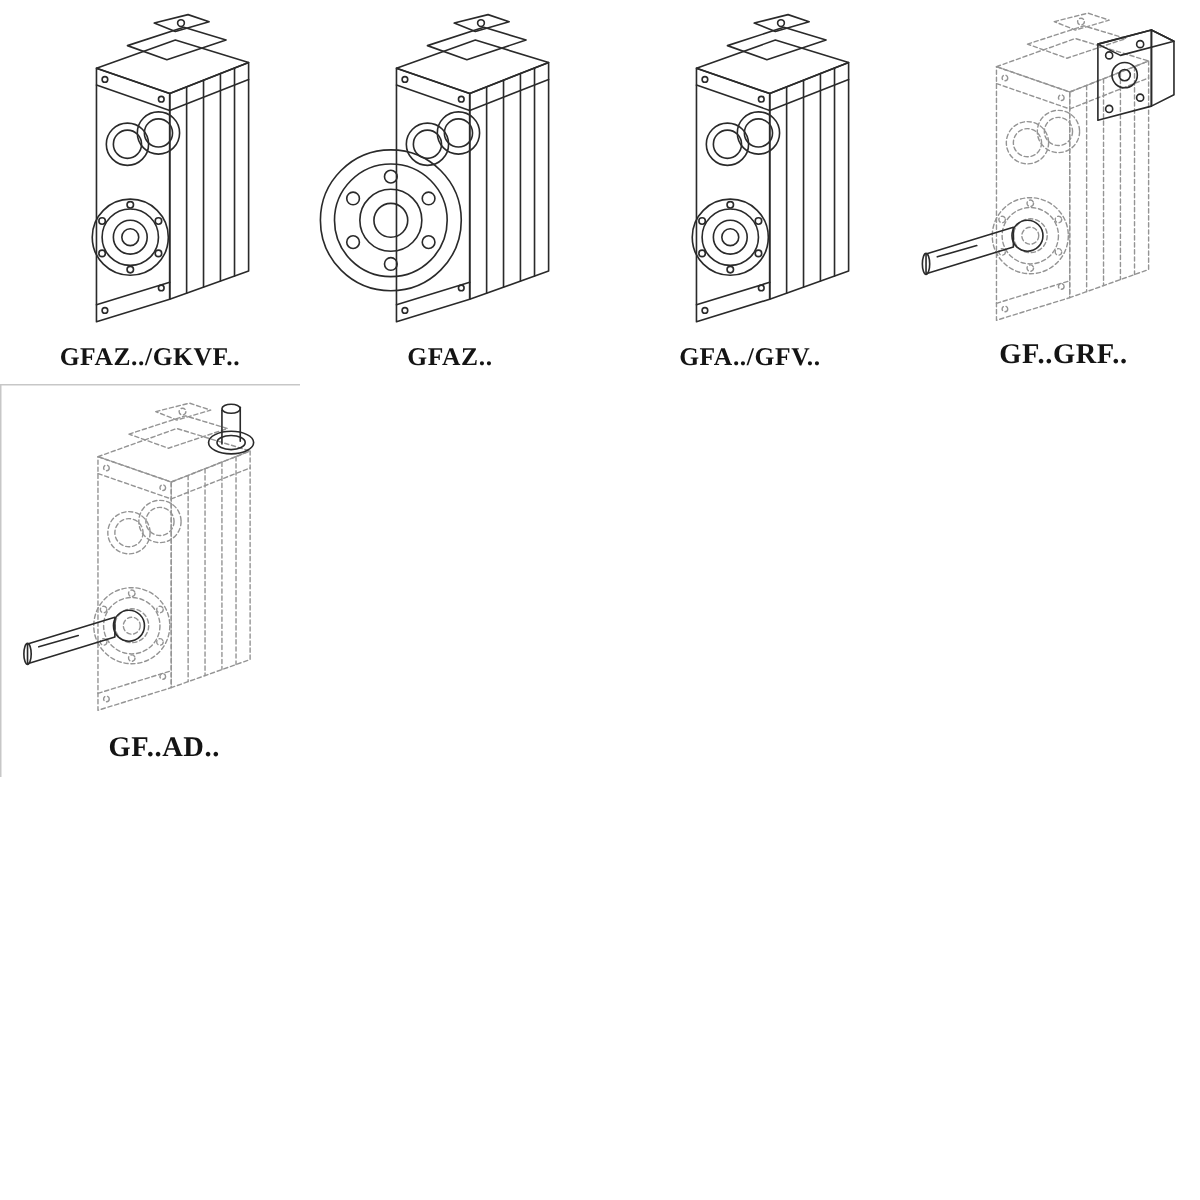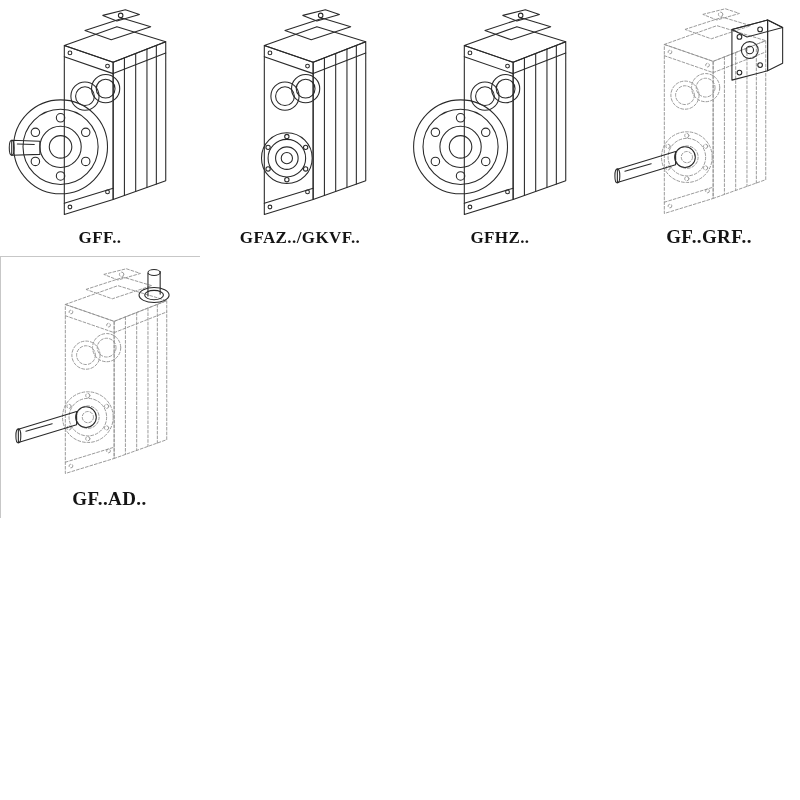--- a/index.html
+++ b/index.html
@@ -193,53 +193,53 @@
         <use class="ph" href="#p-eyes"></use>
         <use class="ph" href="#p-bearing"></use>
         <use href="#p-outshaft"></use>
         <use href="#p-inshaft"></use>
       </g>
   </defs>
 </svg>
 
 <div class="sheet">
 
-  <figure class="cell">
-    <div class="art">
-      <svg class="draw" viewBox="0 0 200 230">
-          <use href="#sym-flange-shaft"></use>
-        </svg>
-    </div>
-    <figcaption class="label">GFF..</figcaption>
-  </figure>
 
   <figure class="cell">
     <div class="art">
       <svg class="draw" viewBox="0 0 200 230">
           <use href="#sym-hollow"></use>
         </svg>
     </div>
     <figcaption class="label">GFAZ../GKVF..</figcaption>
   </figure>
 
 
   <figure class="cell">
     <div class="art">
       <svg class="draw" viewBox="0 0 200 230">
           <use href="#sym-flange-hollow"></use>
         </svg>
     </div>
-    <figcaption class="label">GFHZ..</figcaption>
-  </figure>
-
-
-
-
-
-
+    <figcaption class="label">GFAZ..</figcaption>
+  </figure>
+
+
+
+
+
+
+  <figure class="cell">
+    <div class="art">
+      <svg class="draw" viewBox="0 0 200 230">
+          <use href="#sym-hollow"></use>
+        </svg>
+    </div>
+    <figcaption class="label">GFA../GFV..</figcaption>
+  </figure>
 
   <figure class="cell">
     <div class="art">
       <svg class="draw" viewBox="0 0 200 230">
           <use href="#sym-ph-grf"></use>
         </svg>
     </div>
     <figcaption class="label big">GF..GRF..</figcaption>
   </figure>
 

